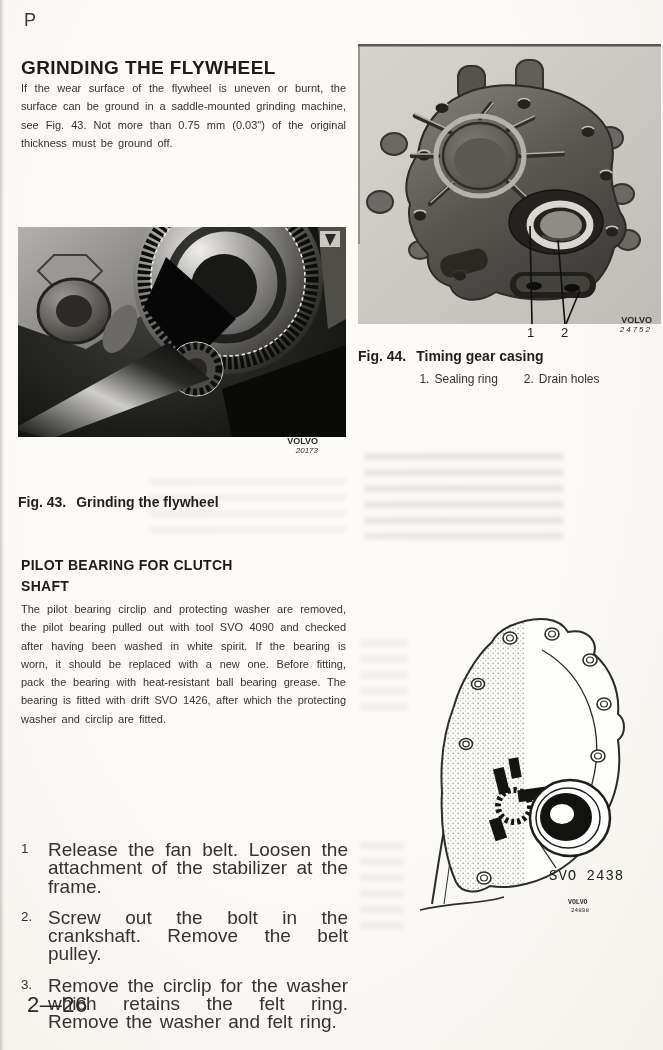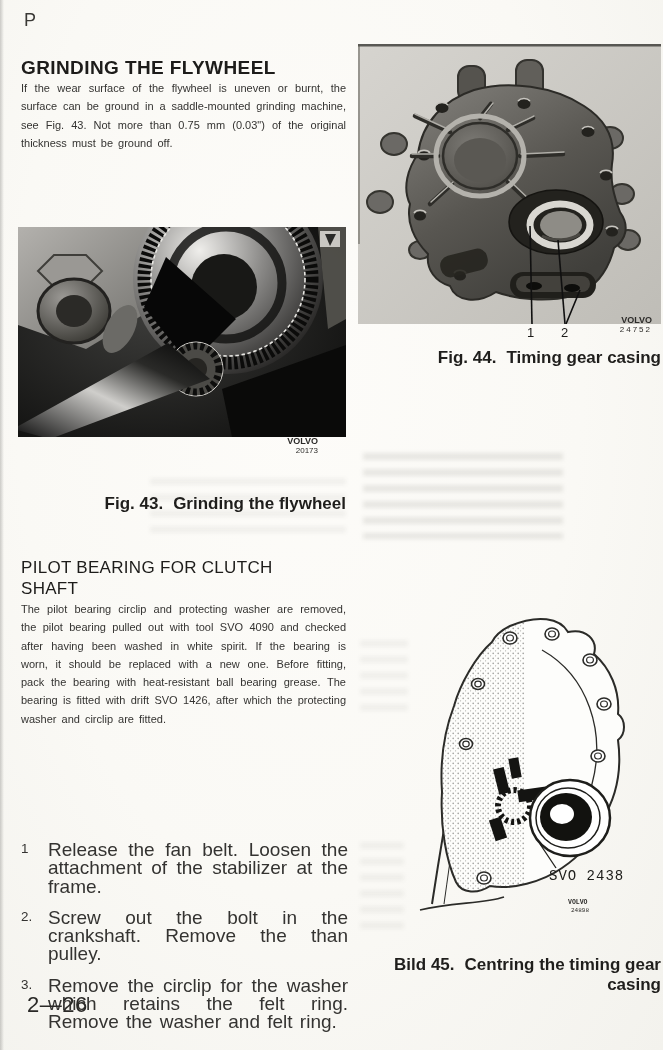--- a/index.html
+++ b/index.html
@@ -7,29 +7,29 @@
     position:relative;width:663px;height:1050px;margin:0 auto;
     background:radial-gradient(ellipse at 45% 35%, #fdfcf9 0%, #faf9f5 55%, #f3f2ed 100%);
     overflow:hidden;
     font-family:"Liberation Sans", sans-serif;
     color:#2e2d2b;
   }
   .scan-edge{position:absolute;left:0;top:0;width:4px;height:100%;
     background:linear-gradient(90deg, rgba(40,40,38,.22), rgba(40,40,38,0));}
   .corner-letter{position:absolute;left:24px;top:10px;font-size:18px;color:#3a3936;}
   .h1{position:absolute;left:21px;top:44px;font-size:19px;font-weight:bold;letter-spacing:.4px;color:#1d1c1a;}
-  .h2{position:absolute;font-size:17px;font-weight:normal;line-height:21px;letter-spacing:.3px;color:#1d1c1a;white-space:pre-line;}
+  .h2{position:absolute;font-size:14px;font-weight:bold;line-height:21px;letter-spacing:.3px;color:#1d1c1a;white-space:pre-line;}
   .body-text{position:absolute;left:21px;width:325px;font-size:11px;line-height:18.3px;
     text-align:justify;text-align-last:left;word-spacing:2px;color:#343331;}
   .figure-wrap{position:absolute;}
   .photo{display:block;}
   .credit{position:absolute;text-align:right;line-height:9px;color:#2c2b29;}
   .credit .brand{font-size:9px;font-weight:bold;}
-  .credit .num{font-size:8px;}
-  .caption{position:absolute;font-size:17px;font-weight:bold;color:#1f1e1c;text-align:right;}
+  .credit .num{font-size:8px;font-style:italic;}
+  .caption{position:absolute;font-size:14px;font-weight:bold;color:#1f1e1c;text-align:left;}
   .fig-label{margin-right:10px;}
   .legend{position:absolute;font-size:12px;color:#343331;display:flex;justify-content:center;gap:26px;}
   .legend .lnum{margin-right:5px;}
   .pointer-num{position:absolute;font-size:13px;color:#1d1c1a;}
   .list{position:absolute;left:21px;width:327px;}
   .list-item{display:flex;margin-bottom:13px;}
   .list-item .inum{width:27px;flex:none;font-size:13.4px;color:#343331;}
   .list-item .itext{flex:1;font-size:19px;line-height:18.3px;text-align:justify;text-align-last:left;word-spacing:2px;color:#343331;}
   .page-number{position:absolute;left:27px;top:992px;font-size:22px;letter-spacing:.5px;color:#2a2927;}
   .ghost{position:absolute;pointer-events:none;
@@ -110,21 +110,21 @@
 SHAFT</h2>
   <p class="body-text" style="top:589px;">The pilot bearing circlip and protecting washer are removed, the pilot bearing pulled out with tool SVO 4090 and checked after having been washed in white spirit. If the bearing is worn, it should be replaced with a new one. Before fitting, pack the bearing with heat-resistant ball bearing grease. The bearing is fitted with drift SVO 1426, after which the protecting washer and circlip are fitted.</p>
 
   <div class="list" style="top:841px;">
     <div class="list-item">
       <span class="inum">1</span>
       <span class="itext">Release the fan belt. Loosen the attachment of the stabilizer at the frame.</span>
     </div>
     <div class="list-item">
       <span class="inum">2.</span>
-      <span class="itext">Screw out the bolt in the crankshaft. Remove the than pulley.</span>
+      <span class="itext">Screw out the bolt in the crankshaft. Remove the belt pulley.</span>
     </div>
     <div class="list-item">
       <span class="inum">3.</span>
       <span class="itext">Remove the circlip for the washer which retains the felt ring. Remove the washer and felt ring.</span>
     </div>
   </div>
 
   <div class="page-number">2—26</div>
 
   <div class="figure-wrap" style="left:358px;top:44px;width:303px;">
@@ -242,20 +242,24 @@
     </svg>
     <span class="pointer-num" style="left:169px;top:281px;">1</span>
     <span class="pointer-num" style="left:203px;top:281px;">2</span>
     <div class="credit" style="top:272px;right:9px;">
       <div class="brand">VOLVO</div>
       <div class="num" style="letter-spacing:2px;">24752</div>
     </div>
     <div class="caption" style="top:304px;left:0;width:303px;">
       <span class="fig-label">Fig. 44.</span><span>Timing gear casing</span>
     </div>
+    <div class="legend" style="top:328px;left:0;width:303px;">
+      <span><span class="lnum">1.</span><span>Sealing ring</span></span>
+      <span><span class="lnum">2.</span><span>Drain holes</span></span>
+    </div>
   </div>
 
   <div class="ghost" style="left:363px;top:453px;width:200px;height:86px;"></div>
   <div class="ghost light" style="left:150px;top:478px;width:196px;height:58px;"></div>
   <div class="ghost light" style="left:360px;top:640px;width:48px;height:80px;"></div>
   <div class="ghost light" style="left:360px;top:842px;width:44px;height:92px;"></div>
 
   <div class="figure-wrap" style="left:392px;top:592px;width:270px;text-align:center;">
     <svg class="photo" width="270" height="330" viewBox="0 0 270 330">
       <defs>
@@ -332,17 +336,14 @@
         <ellipse cx="176" cy="226" rx="32" ry="30" fill="#fff" stroke="#1e1e1b" stroke-width="1.5"></ellipse>
         <ellipse cx="174" cy="225" rx="26" ry="24" fill="#12120f"></ellipse>
         <ellipse cx="170" cy="222" rx="13" ry="11" fill="#fff" stroke="#12120f" stroke-width="2"></ellipse>
       </g>
       <line x1="148" y1="252" x2="164" y2="276" stroke="#1c1c19" stroke-width="1.3"></line>
       <text x="157" y="288" font-size="14" letter-spacing="1" fill="#1c1c19">SVO 2438</text>
       <text x="176" y="312" font-size="6.5" font-weight="bold" fill="#2c2b29">VOLVO</text>
       <text x="179" y="320" font-size="6" fill="#2c2b29">24898</text>
     </svg>
   </div>
-  <div class="caption" style="top:955px;left:358px;width:303px;padding-left:22px;box-sizing:border-box;">
-    <span class="fig-label">Bild 45.</span><span>Centring the timing gear casing</span>
-  </div>
 
 </div>
 
 </body></html>

